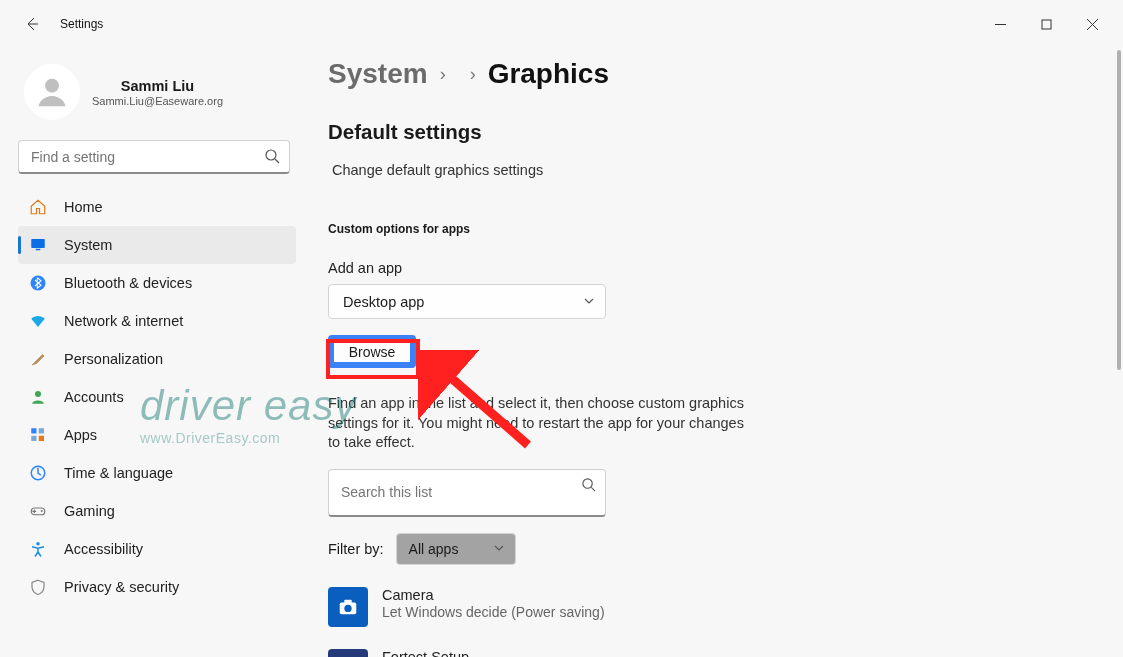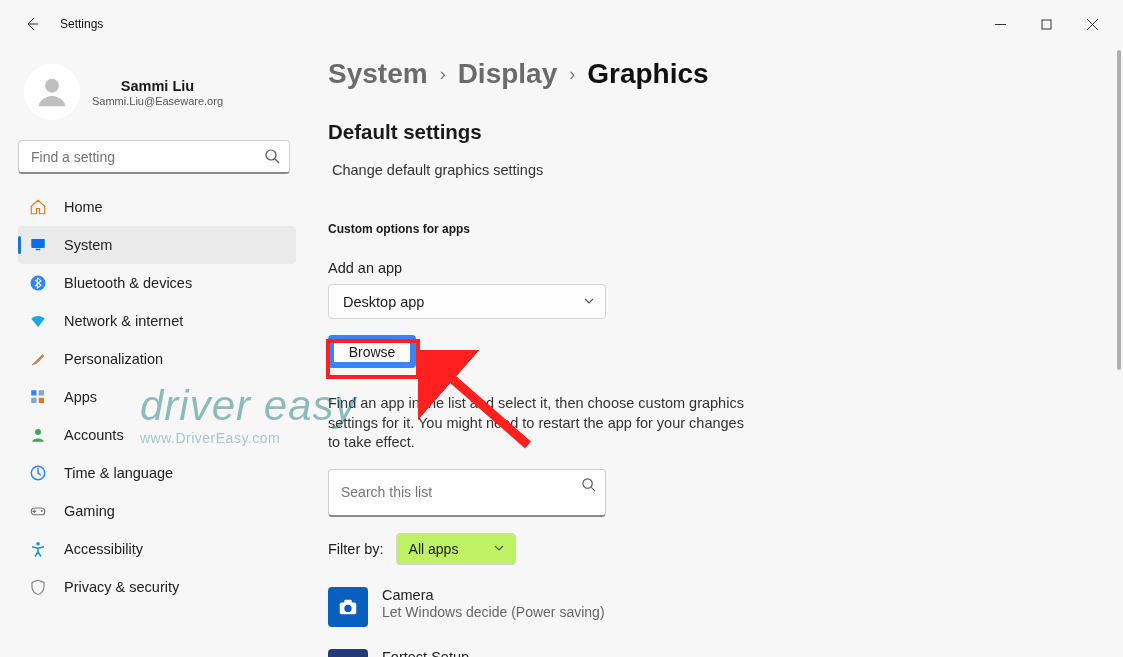--- a/index.html
+++ b/index.html
@@ -52,21 +52,21 @@
   .browse-btn { margin-top: 16px; width: 88px; height: 33px; border: 6px solid #3b82f6; background: #fdfdfd; border-radius: 4px; font-size: 14px; cursor: pointer; display:flex; align-items:center; justify-content:center; }
   .browse-highlight { position:absolute; border: 4px solid #ff2020; pointer-events:none; }
 
   .desc-text { font-size: 14.5px; color: #333; margin-top: 26px; max-width: 430px; line-height: 1.35; }
 
   .list-search-wrap { position: relative; margin-top: 16px; width: 278px; }
   .list-search { width: 100%; height: 48px; border: 1px solid #d0d0d0; border-bottom: 2px solid #8a8a8a; border-radius: 4px; padding: 0 34px 0 12px; font-size: 14px; background:#fff; outline:none; }
   .list-search-icon { position: absolute; right: 10px; top: 8px; color:#555; }
 
   .filter-row { display:flex; align-items:center; margin-top: 16px; font-size: 14.5px; }
-  .filter-dropdown { margin-left: 12px; width: 120px; height: 32px; border: 1px solid #d4d4d4; background:#bef264; border-radius: 4px; display:flex; align-items:center; padding: 0 10px 0 12px; cursor:pointer; font-size:14px; }
+  .filter-dropdown { margin-left: 12px; width: 120px; height: 32px; border: 1px solid #d4d4d4; background:#a3a3a3; border-radius: 4px; display:flex; align-items:center; padding: 0 10px 0 12px; cursor:pointer; font-size:14px; }
   .filter-dropdown .chev-down { margin-left:auto; color:#555; }
 
   .app-entry { display:flex; align-items:flex-start; margin-top: 22px; cursor:pointer; }
   .app-icon { width:40px; height:40px; border-radius:4px; display:flex; align-items:center; justify-content:center; margin-right:14px; }
   .app-icon.camera { background:#0a5ebd; }
   .app-icon.fortect { background:#243a7a; }
   .app-entry .app-name { font-size: 14.5px; color:#222; }
   .app-entry .app-sub { font-size: 14px; color:#666; margin-top:1px; }
 
   
@@ -177,40 +177,40 @@
           <span class="ic">
               <svg width="18" height="18" viewBox="0 0 24 24">
                 <path d="M4 20 L8 16 L18 6 L20 8 L10 18 L4 20" fill="#c08b54" stroke="#8a5a2a" stroke-width="0.5"></path>
               </svg>
             </span>
           <span>Personalization</span>
         </div>
         <div class="nav-item">
           <span class="ic">
               <svg width="18" height="18" viewBox="0 0 24 24">
+                <circle cx="12" cy="8" r="4" fill="#3fa657"></circle>
+                <path d="M4 21 C5 15 19 15 20 21" fill="#3fa657"></path>
+              </svg>
+            </span>
+          <span>Accounts</span>
+        </div>
+        <div class="nav-item">
+          <span class="ic">
+              <svg width="18" height="18" viewBox="0 0 24 24">
                 <rect x="3" y="3" width="7" height="7" fill="#2d84ff"></rect>
                 <rect x="13" y="3" width="7" height="7" fill="#7aa8d8"></rect>
                 <rect x="3" y="13" width="7" height="7" fill="#7aa8d8"></rect>
                 <rect x="13" y="13" width="7" height="7" fill="#e67817"></rect>
               </svg>
             </span>
           <span>Apps</span>
         </div>
         <div class="nav-item">
           <span class="ic">
               <svg width="18" height="18" viewBox="0 0 24 24">
-                <circle cx="12" cy="8" r="4" fill="#3fa657"></circle>
-                <path d="M4 21 C5 15 19 15 20 21" fill="#3fa657"></path>
-              </svg>
-            </span>
-          <span>Accounts</span>
-        </div>
-        <div class="nav-item">
-          <span class="ic">
-              <svg width="18" height="18" viewBox="0 0 24 24">
                 <circle cx="12" cy="12" r="9" fill="none" stroke="#2d84ff" stroke-width="2"></circle>
                 <path d="M12 5 V12 L16 15" stroke="#2d84ff" stroke-width="2" fill="none"></path>
               </svg>
             </span>
           <span>Time &amp; language</span>
         </div>
         <div class="nav-item">
           <span class="ic">
               <svg width="18" height="18" viewBox="0 0 24 24">
                 <rect x="3" y="8" width="18" height="9" rx="4.5" fill="none" stroke="#777" stroke-width="1.6"></rect>
@@ -237,21 +237,20 @@
             </span>
           <span>Privacy &amp; security</span>
         </div>
       </div>
     </div>
 
     <div class="main">
       <div class="breadcrumb">
         <span class="dim">System</span>
         <span class="chev">›</span>
-        <span class="dim">Display</span>
         <span class="chev">›</span>
         <span>Graphics</span>
       </div>
 
       <div class="section-title">Default settings</div>
       <div class="setting-row">Change default graphics settings</div>
 
       <div class="section-title2">Custom options for apps</div>
       <div class="field-label">Add an app</div>
 

